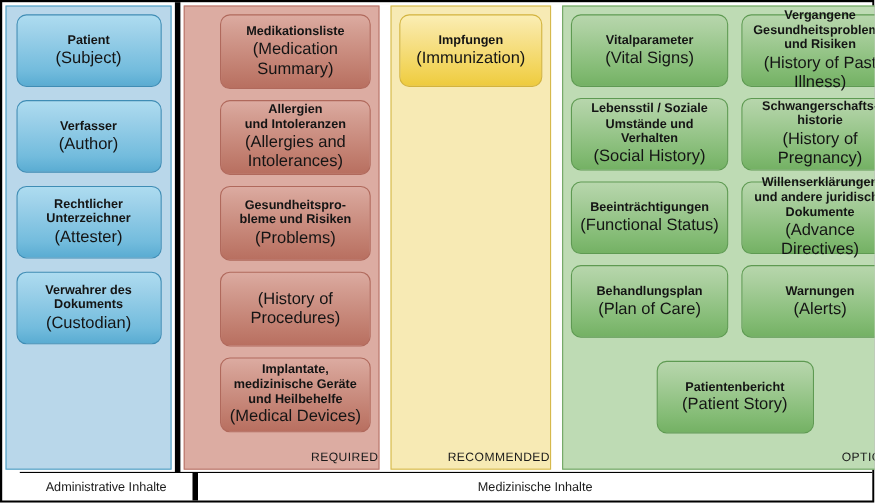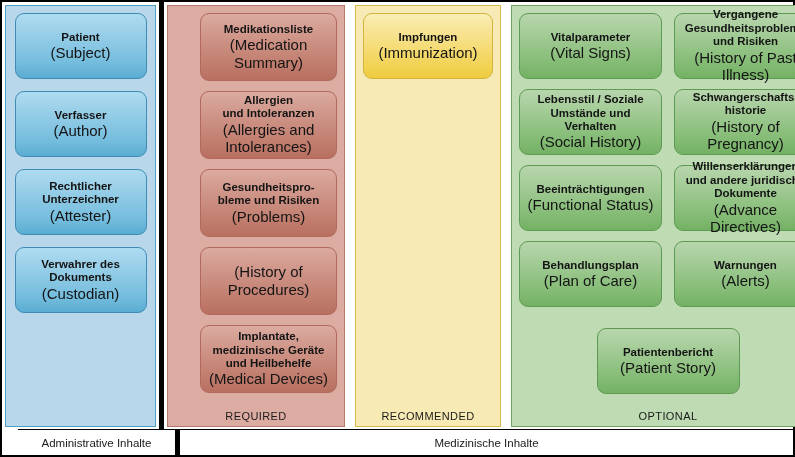--- a/index.html
+++ b/index.html
@@ -50,21 +50,21 @@
     position:relative;
   }
   .panel-blue{ background:#b9d7ea; border-color:#4f9fc4; width:100%; }
   .panel-red{ background:#dcaca2; border-color:#b9776c; flex:0 0 153px;padding-left:32px; }
   .panel-yellow{ background:#f7eab4; border-color:#d6b94c; flex:0 0 144px; }
   .panel-green{ background:#bedbb4; border-color:#6ea561; flex:1 1 auto; }
 
   .panel-label{
     position:absolute;
     left:0; right:0; bottom:4px;
-    text-align:center;
+    text-align:right;
     font-size:11px;
     color:#1a1a1a;
     letter-spacing:.4px;
   }
 
   
   .box{
     box-sizing:border-box;
     border-radius:9px;
     border:1px solid;

